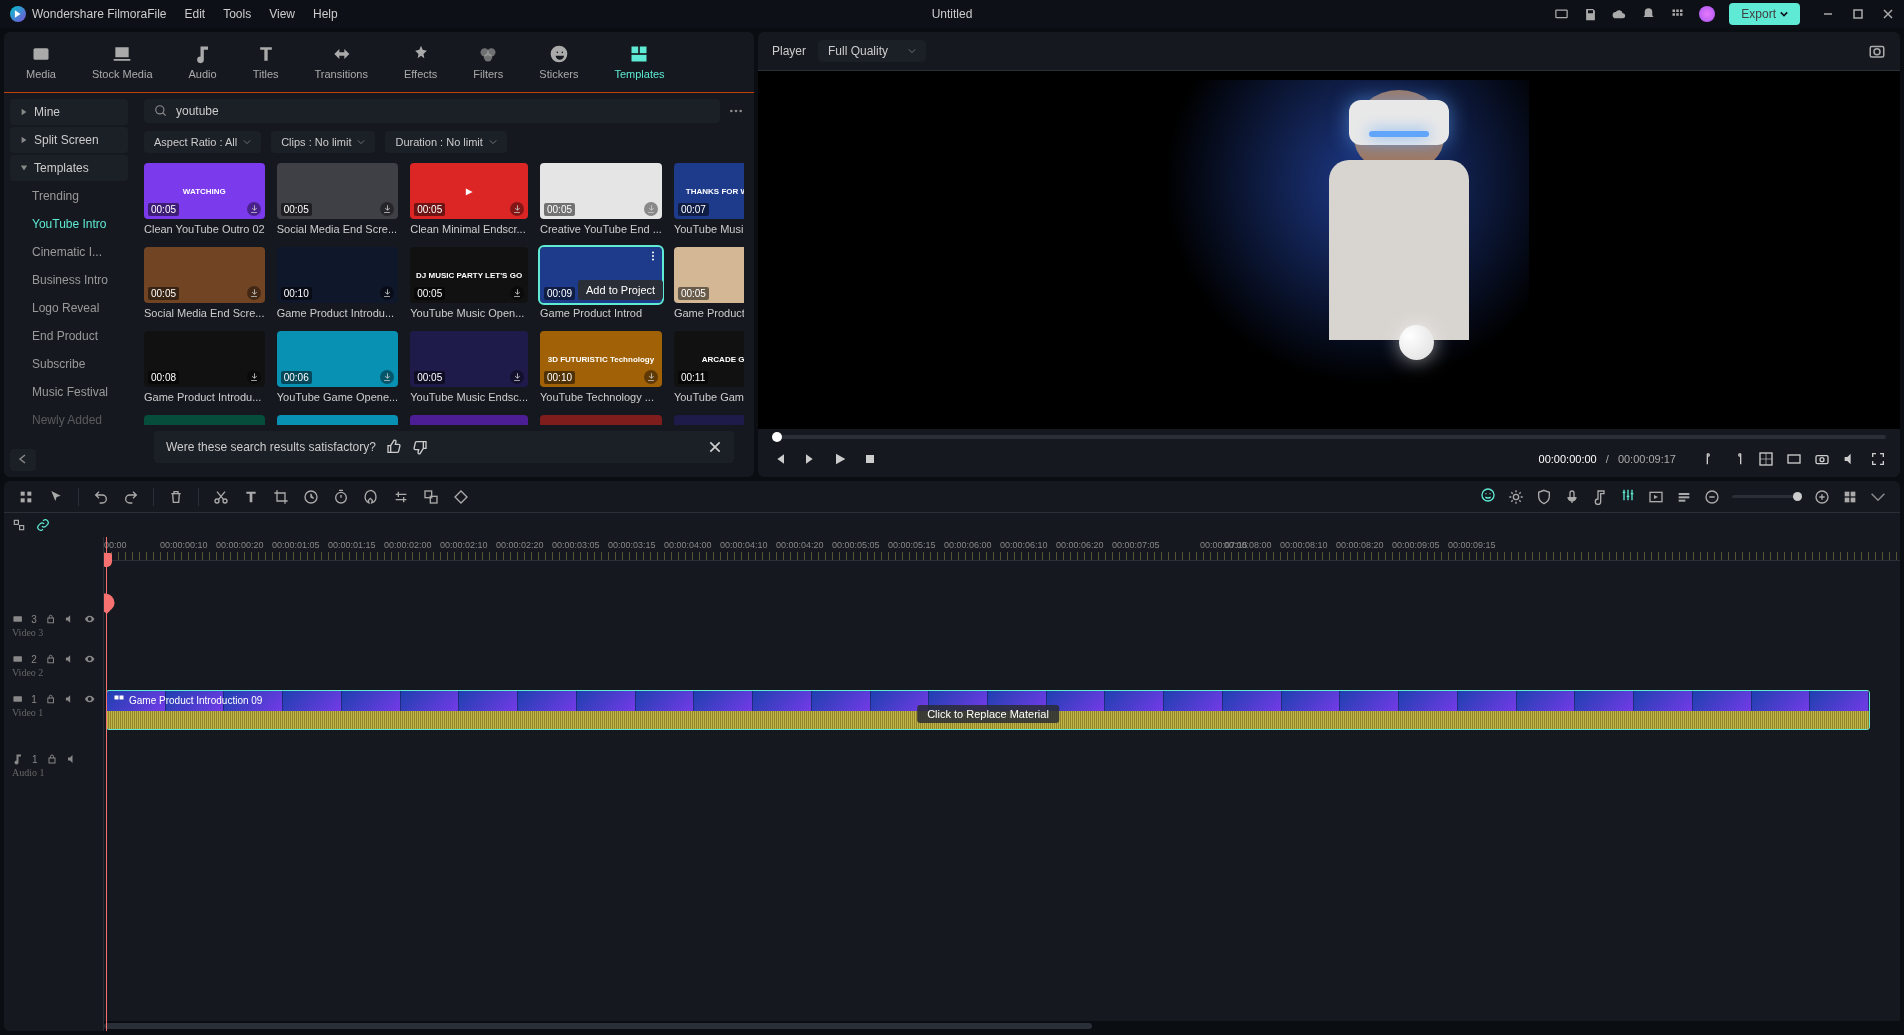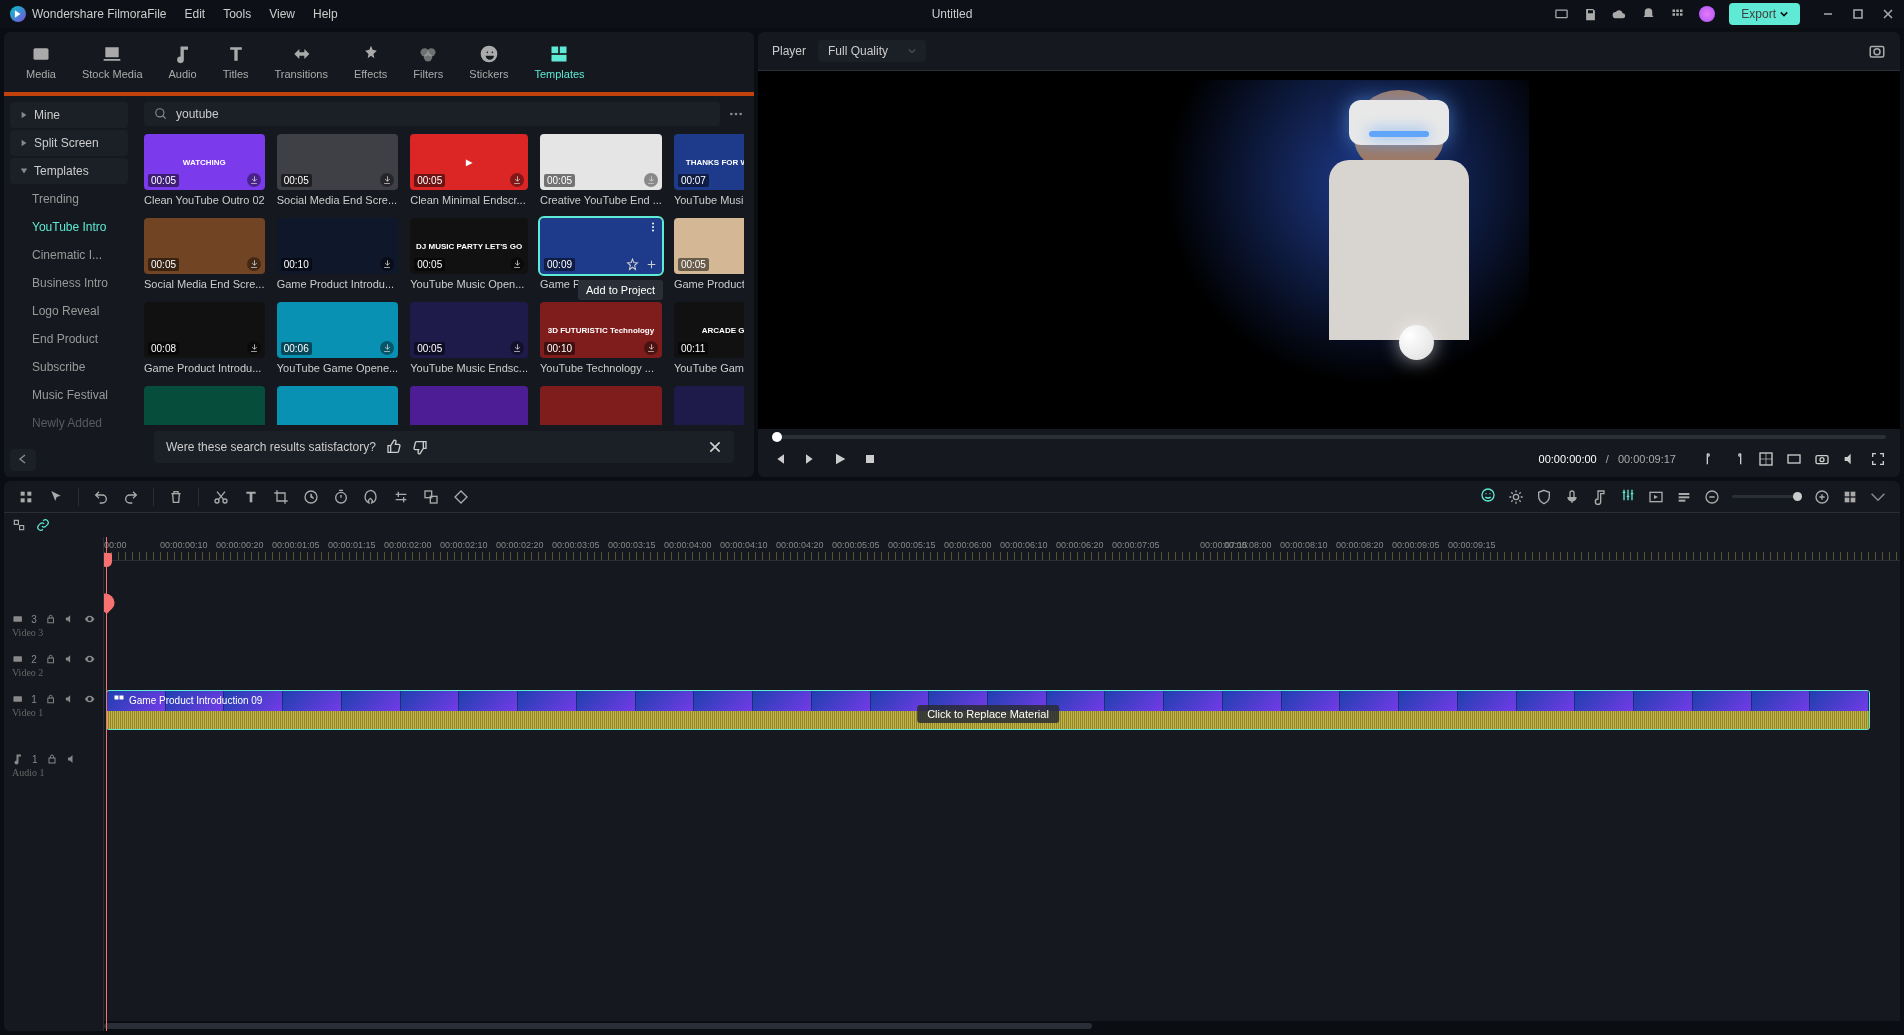--- a/index.html
+++ b/index.html
@@ -17,21 +17,21 @@
 .titlebar .avatar { width: 16px; height: 16px; border-radius: 50%; background: radial-gradient(circle,#e879f9,#a855f7); }
 .export-btn { background: #5eead4; color: #404040; padding: 4px 12px; border-radius: 4px; display: flex; align-items: center; gap: 4px; font-weight: 500; cursor: pointer; }
 .win-controls { display: flex; gap: 18px; margin-left: 8px; }
 .win-controls svg { width: 12px; height: 12px; stroke: #aaa; fill: none; }
 
 
 .main { display: grid; grid-template-columns: 750px 1fr; grid-template-rows: 445px 1fr; height: calc(100% - 28px); gap: 4px; padding: 4px; }
 
 
 .left-panel { background: #15191f; border-radius: 6px; display: flex; flex-direction: column; overflow: hidden; }
-.tabs { display: flex; gap: 10px; padding: 8px 14px; border-bottom: 4px solid #c2410c; }
+.tabs { display: flex; gap: 20px; padding: 8px 14px; border-bottom: 1px solid #c2410c; }
 .tab { display: flex; flex-direction: column; align-items: center; gap: 4px; padding: 4px 8px; cursor: pointer; color: #aaa; font-size: 11px; }
 .tab svg { width: 20px; height: 20px; fill: #aaa; }
 .tab.active { color: #5eead4; }
 .tab.active svg { fill: #5eead4; }
 
 .panel-body { display: flex; flex: 1; overflow: hidden; }
 .sidebar { width: 130px; background: #15191f; padding: 6px; display: flex; flex-direction: column; gap: 2px; }
 .side-group { background: #1b1f26; padding: 6px 10px; border-radius: 4px; display: flex; align-items: center; gap: 6px; cursor: pointer; font-size: 12px; color: #ccc; }
 .side-group svg { width: 8px; height: 8px; fill: #888; }
 .side-sub { padding: 6px 10px 6px 22px; cursor: pointer; font-size: 12px; color: #999; border-radius: 4px; }
@@ -289,20 +289,40 @@
                 <path d="M15 15l5 5" stroke="#888" stroke-width="2"></path>
               </svg>
             <input value="youtube" style="">
           </div>
           <svg width="16" height="16" viewBox="0 0 24 24">
               <circle cx="5" cy="12" r="2" fill="#888"></circle>
               <circle cx="12" cy="12" r="2" fill="#888"></circle>
               <circle cx="19" cy="12" r="2" fill="#888"></circle>
             </svg>
         </div>
+        <div class="filter-row">
+          <div class="filter-pill">
+              <span>Aspect Ratio : All</span>
+              <svg width="8" height="8" viewBox="0 0 10 10">
+                <path d="M1 3l4 4 4-4" fill="none" stroke="#888"></path>
+              </svg>
+            </div>
+          <div class="filter-pill">
+              <span>Clips : No limit</span>
+              <svg width="8" height="8" viewBox="0 0 10 10">
+                <path d="M1 3l4 4 4-4" fill="none" stroke="#888"></path>
+              </svg>
+            </div>
+          <div class="filter-pill">
+              <span>Duration : No limit</span>
+              <svg width="8" height="8" viewBox="0 0 10 10">
+                <path d="M1 3l4 4 4-4" fill="none" stroke="#888"></path>
+              </svg>
+            </div>
+        </div>
 
         <div class="grid" id="template-grid">
             <div class="card">
               <div class="thumb" style="background: rgb(124, 58, 237);">
                 <div style="padding: 2px 4px; font-weight: bold; font-size: 8px;">WATCHING</div>
                 <div class="dur">00:05</div>
                 <svg class="dl" viewBox="0 0 24 24">
                   <path fill="#ccc" d="M12 3v10l-4-4-1 1 6 6 6-6-1-1-4 4V3h-2zM5 19h14v2H5z"></path>
                 </svg>
               </div>
@@ -419,21 +439,21 @@
             <div class="card">
               <div class="thumb" style="background: rgb(30, 27, 75);">
                 <div class="dur">00:05</div>
                 <svg class="dl" viewBox="0 0 24 24">
                   <path fill="#ccc" d="M12 3v10l-4-4-1 1 6 6 6-6-1-1-4 4V3h-2zM5 19h14v2H5z"></path>
                 </svg>
               </div>
               <div class="card-title">YouTube Music Endsc...</div>
             </div>
             <div class="card">
-              <div class="thumb" style="background: #7f1d1d;">
+              <div class="thumb" style="background: #a16207;">
                 <div style="padding: 2px 4px; font-weight: bold; font-size: 8px;">3D FUTURISTIC Technology</div>
                 <div class="dur">00:10</div>
                 <svg class="dl" viewBox="0 0 24 24">
                   <path fill="#ccc" d="M12 3v10l-4-4-1 1 6 6 6-6-1-1-4 4V3h-2zM5 19h14v2H5z"></path>
                 </svg>
               </div>
               <div class="card-title">YouTube Technology ...</div>
             </div>
             <div class="card">
               <div class="thumb" style="background: rgb(17, 17, 17);">

